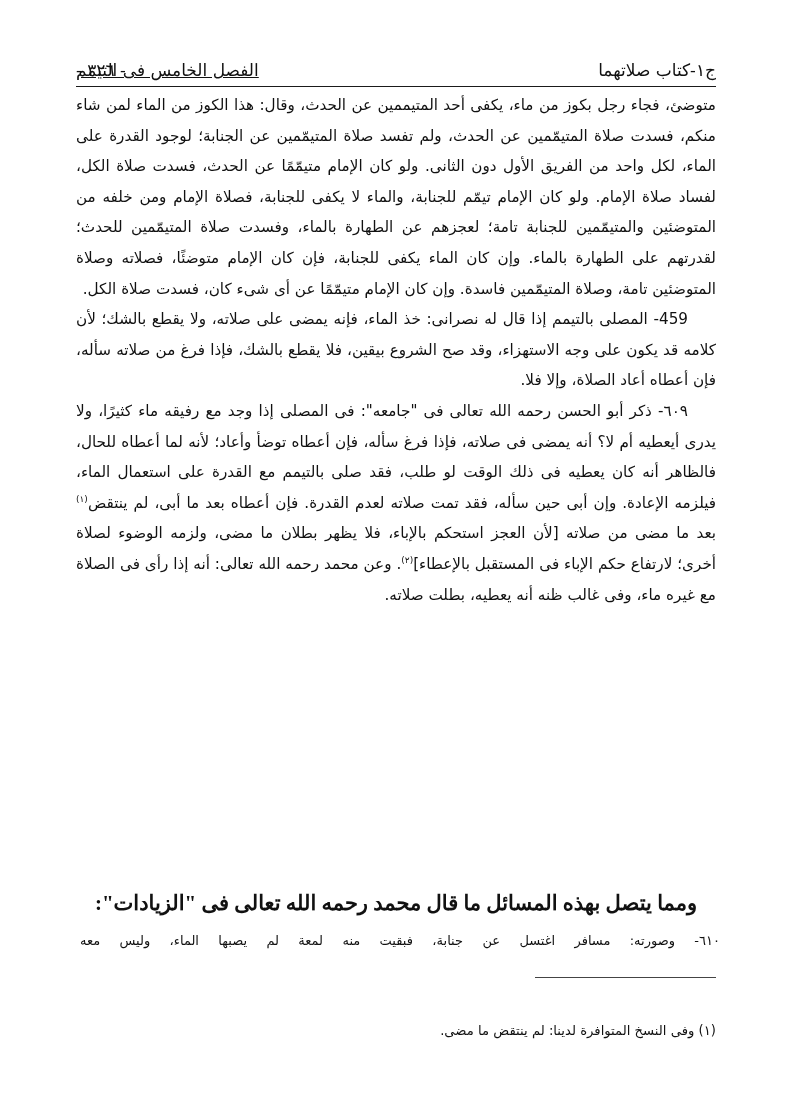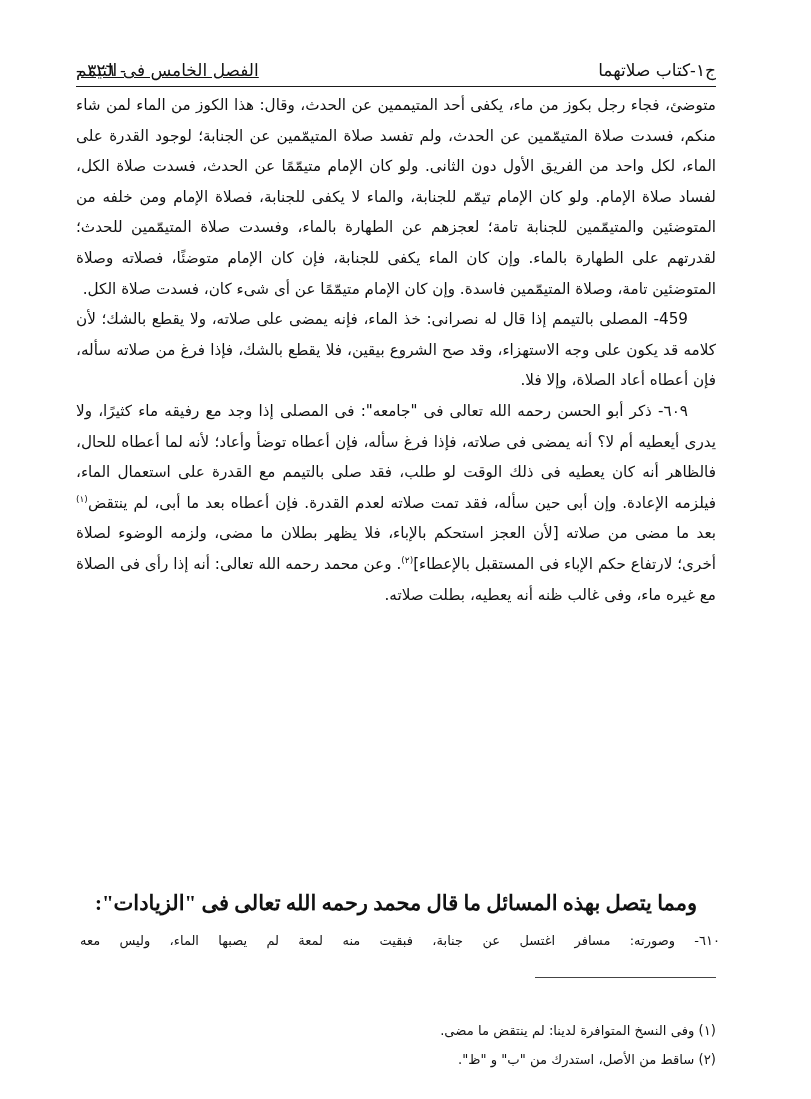--- a/index.html
+++ b/index.html
@@ -157,19 +157,15 @@
     <span class="numbered-marker">٦١٠</span><span>- </span><span>وصورته: مسافر اغتسل عن جنابة، فبقيت منه لمعة لم يصبها الماء، وليس معه</span>
   </div>
 
   <div class="footnote-rule"></div>
 
   <div class="footnotes">
     <p class="footnote">
       <span>(١)</span>
       <span>وفى النسخ المتوافرة لدينا: لم ينتقض ما مضى.</span>
     </p>
-    <p class="footnote">
-      <span>(٢)</span>
-      <span>ساقط من الأصل، استدرك من "ب" و "ظ".</span>
-    </p>
   </div>
 
 </div>
 
 </body></html>

